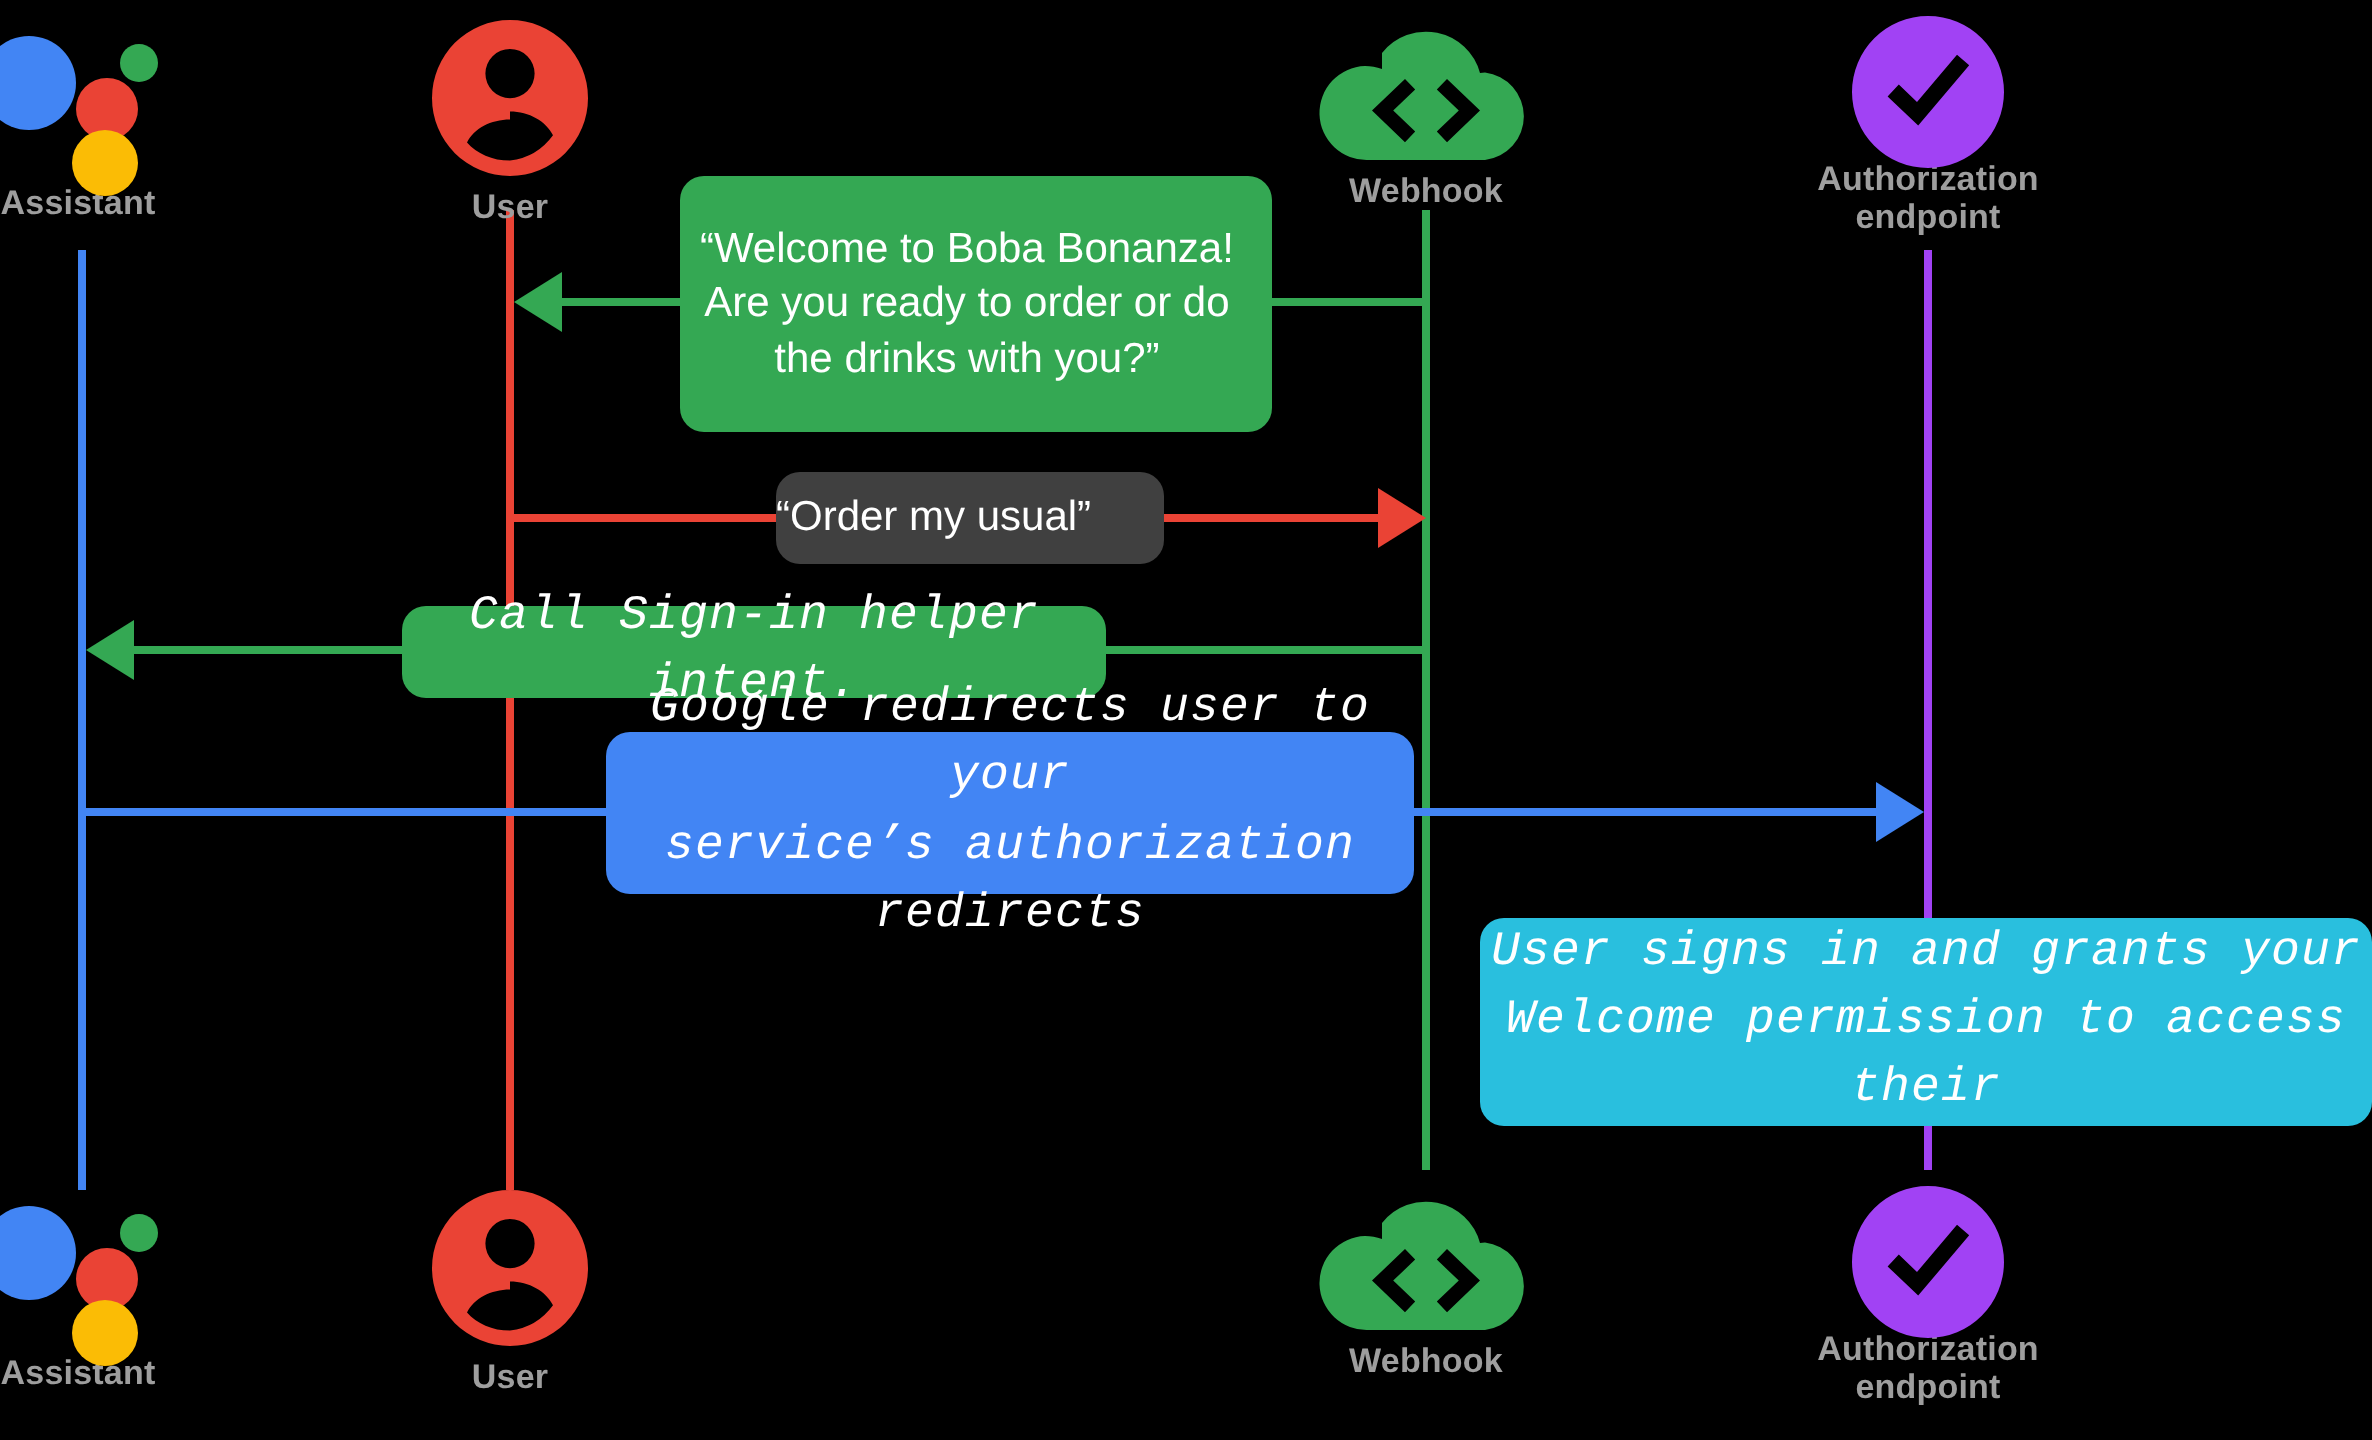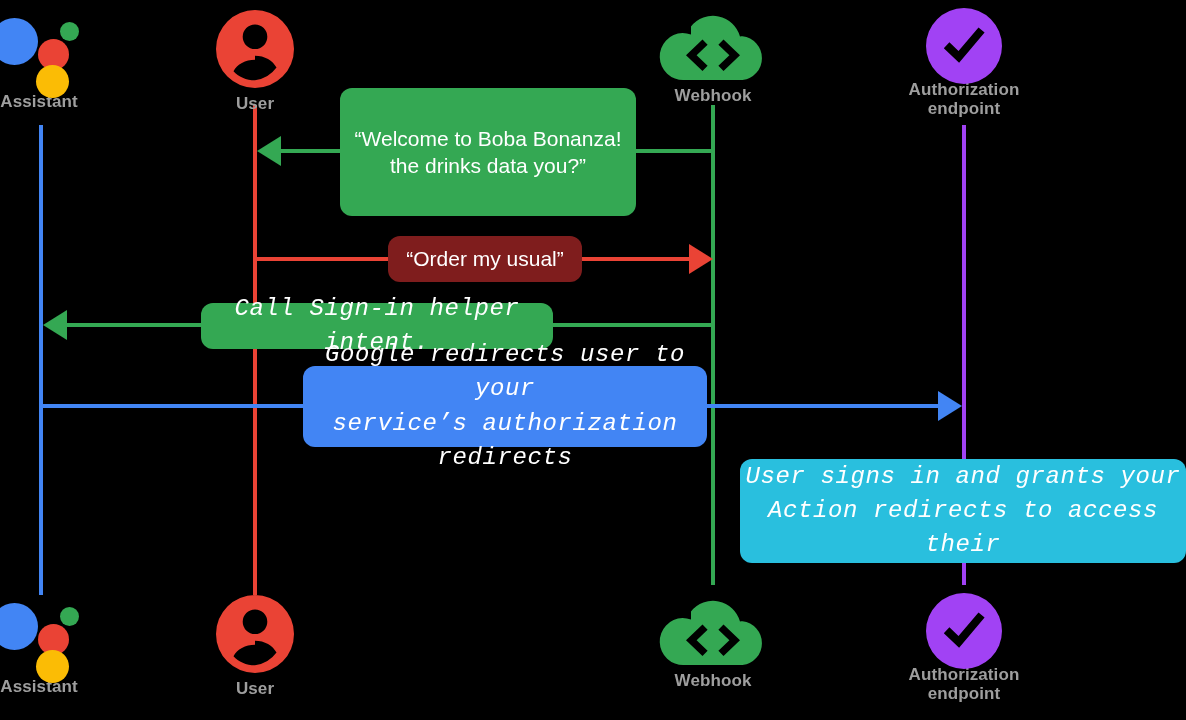--- a/index.html
+++ b/index.html
@@ -76,21 +76,21 @@
 
   
   .bubble {
     position: absolute;
     border-radius: 12px;
     color: #ffffff;
     text-align: center;
     box-sizing: border-box;
     display: flex;
     align-items: center;
-    justify-content: center;
+    justify-content: flex-start;
   }
   .bubble-sans {
     font-family: "Liberation Sans", sans-serif;
     font-size: 21px;
     line-height: 1.29;
   }
   .bubble-mono {
     font-family: "Liberation Mono", "DejaVu Sans Mono", monospace;
     font-style: italic;
     font-size: 24px;
@@ -149,27 +149,28 @@
       <span>Authorization</span><br>
       <span>endpoint</span>
     </div>
   </div>
 
   <div class="msg-line" style="left:267px; top:149px; width:446px; background:#34a853;"></div>
   <div class="arrow-head arrow-left" style="left:257px; top:136px; color:#34a853;"></div>
   <div class="bubble bubble-sans" style="left:340px; top:88px; width:296px; height:128px; background:#34a853; padding:6px 10px;">
     <div>
       <div>“Welcome to Boba Bonanza!</div>
-      <div>the drinks data you?”</div>
+      <div>Are you ready to order or do</div>
+      <div>the drinks with you?”</div>
     </div>
   </div>
 
   <div class="msg-line" style="left:253px; top:257px; width:436px; background:#ea4335;"></div>
   <div class="arrow-head arrow-right" style="left:689px; top:244px; color:#ea4335;"></div>
-  <div class="bubble bubble-sans" style="left:388px; top:236px; width:194px; height:46px; background:#7f1d1d;">
+  <div class="bubble bubble-sans" style="left:388px; top:236px; width:194px; height:46px; background:#404040;">
     <div>“Order my usual”</div>
   </div>
 
   <div class="msg-line" style="left:55px; top:323px; width:658px; background:#34a853;"></div>
   <div class="arrow-head arrow-left" style="left:43px; top:310px; color:#34a853;"></div>
   <div class="bubble bubble-mono" style="left:201px; top:303px; width:352px; height:46px; background:#34a853;">
     <div>Call Sign-in helper intent.</div>
   </div>
 
   <div class="msg-line" style="left:39px; top:404px; width:901px; background:#4285f4;"></div>
@@ -177,21 +178,21 @@
   <div class="bubble bubble-mono" style="left:303px; top:366px; width:404px; height:81px; background:#4285f4;">
     <div>
       <div>Google redirects user to your</div>
       <div>service’s authorization redirects</div>
     </div>
   </div>
 
   <div class="bubble bubble-mono" style="left:740px; top:459px; width:446px; height:104px; background:#29bfde;">
     <div>
       <div>User signs in and grants your</div>
-      <div>Action redirects to access their</div>
+      <div>Welcome permission to access their</div>
     </div>
   </div>
 
   <div class="actor" style="left:-61px; top:593px;">
     <div class="actor-icon">
       <span class="ga-dot ga-blue"></span>
       <span class="ga-dot ga-red"></span>
       <span class="ga-dot ga-green"></span>
       <span class="ga-dot ga-yellow"></span>
     </div>

